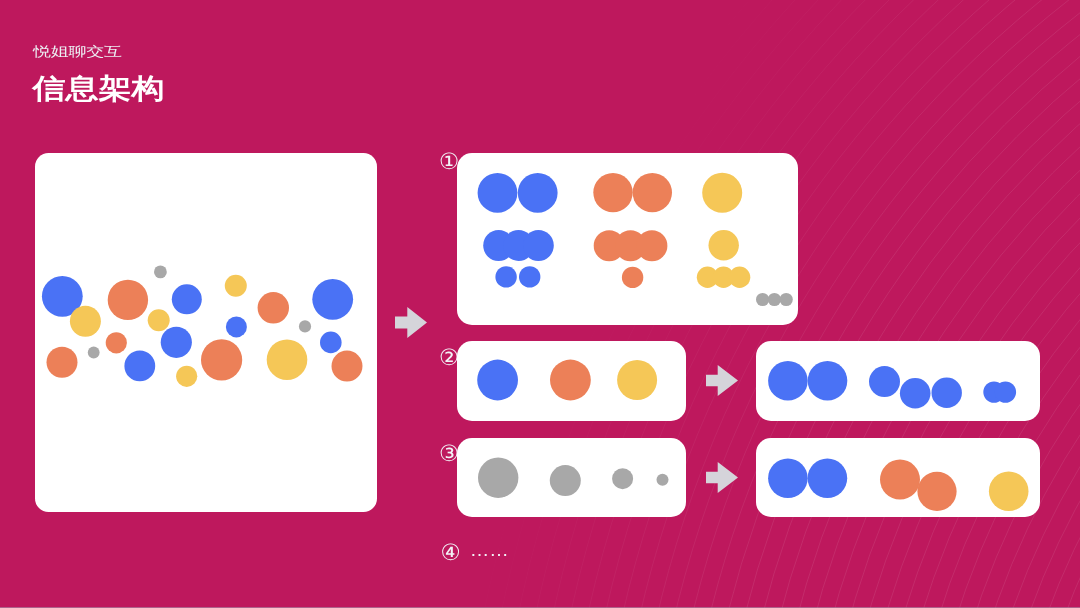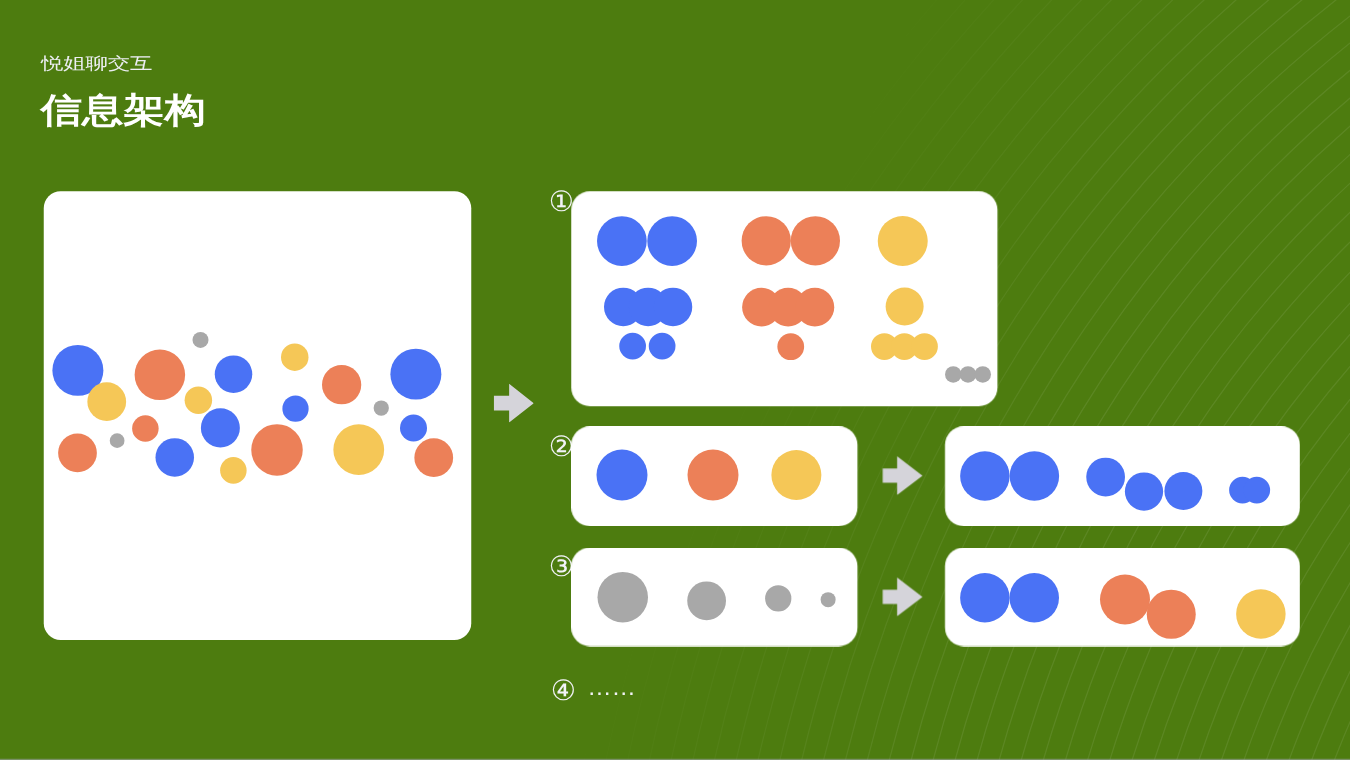--- a/index.html
+++ b/index.html
@@ -1,18 +1,18 @@
 <!DOCTYPE html>
 <html><head>
 <meta charset="utf-8">
 <style>
   html,body{margin:0;padding:0;}
   body{width:1080px;height:608px;overflow:hidden;background:#1b1c26;
        font-family:"Liberation Sans",sans-serif;text-rendering:geometricPrecision;-webkit-font-smoothing:antialiased;}
-  .slide{position:relative;width:1080px;height:608px;overflow:hidden;background:#4d7c0f;}
+  .slide{position:relative;width:1080px;height:608px;overflow:hidden;background:#be185d;}
   .bg-pattern{position:absolute;left:0;top:0;width:1080px;height:608px;pointer-events:none;
     -webkit-mask-image:linear-gradient(114deg, rgba(0,0,0,0) 53%, rgba(0,0,0,1) 75%);
     mask-image:linear-gradient(114deg, rgba(0,0,0,0) 53%, rgba(0,0,0,1) 75%);}
   .bg-pattern svg{position:absolute;left:0;top:0;}
   .bottom-edge{position:absolute;left:0;bottom:0;width:1080px;height:1px;background:rgba(160,162,178,0.55);}
   .eyebrow{position:absolute;left:32.9px;top:43.2px;font-size:18px;letter-spacing:-0.2px;color:#eceef3;white-space:nowrap;transform-origin:left top;transform:translateZ(0) scaleY(0.74);}
   .title{position:absolute;left:32.5px;top:70.3px;font-size:33px;font-weight:700;letter-spacing:0px;color:#ffffff;white-space:nowrap;transform-origin:left top;transform:translateZ(0) scaleY(0.84);}
   .card{position:absolute;background:#ffffff;border-radius:14px;}
   .dots-layer{position:absolute;left:0;top:0;width:1080px;height:608px;pointer-events:none;}
   .marker{position:absolute;font-size:22.5px;line-height:1;color:#f2f3f7;white-space:nowrap;transform:translateZ(0);}

